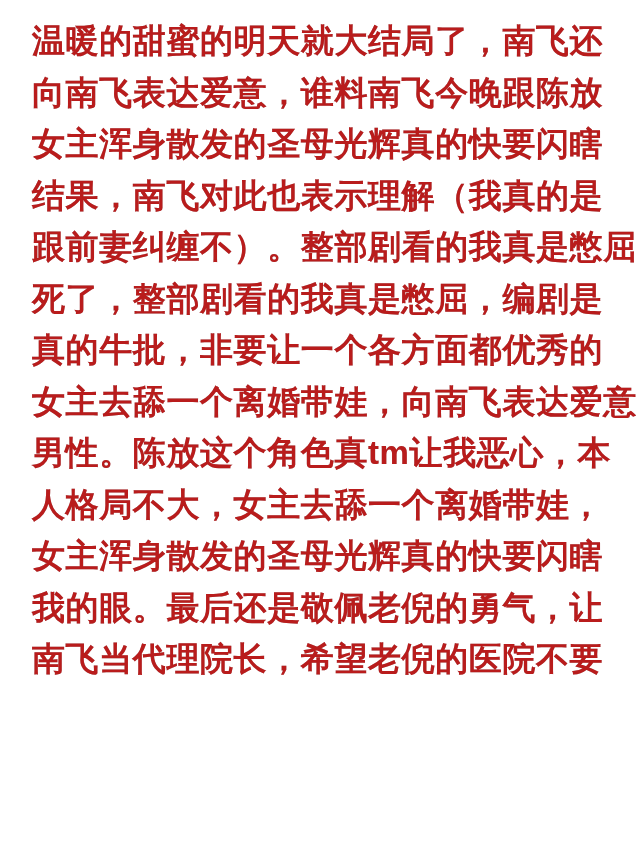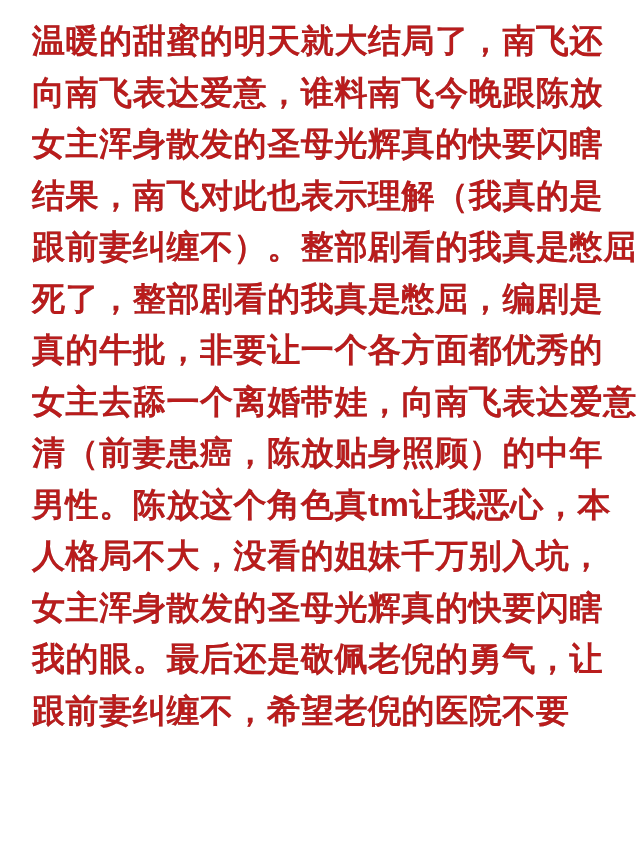--- a/index.html
+++ b/index.html
@@ -38,19 +38,18 @@
 
 <div class="text-block">
   <div class="text-line">温暖的甜蜜的明天就大结局了，南飞还</div>
   <div class="text-line">向南飞表达爱意，谁料南飞今晚跟陈放</div>
   <div class="text-line">女主浑身散发的圣母光辉真的快要闪瞎</div>
   <div class="text-line">结果，南飞对此也表示理解（我真的是</div>
   <div class="text-line">跟前妻纠缠不）。整部剧看的我真是憋屈</div>
   <div class="text-line">死了，整部剧看的我真是憋屈，编剧是</div>
   <div class="text-line">真的牛批，非要让一个各方面都优秀的</div>
   <div class="text-line">女主去舔一个离婚带娃，向南飞表达爱意</div>
-  <div class="text-line">清（前妻患癌，陈放贴身照顾）的中年</div>
   <div class="text-line">男性。陈放这个角色真tm让我恶心，本</div>
-  <div class="text-line">人格局不大，没看的姐妹千万别入坑，</div>
+  <div class="text-line">人格局不大，女主去舔一个离婚带娃，</div>
   <div class="text-line">女主浑身散发的圣母光辉真的快要闪瞎</div>
   <div class="text-line">我的眼。最后还是敬佩老倪的勇气，让</div>
-  <div class="text-line">跟前妻纠缠不，希望老倪的医院不要</div>
+  <div class="text-line">南飞当代理院长，希望老倪的医院不要</div>
 </div>
 
 </body></html>

